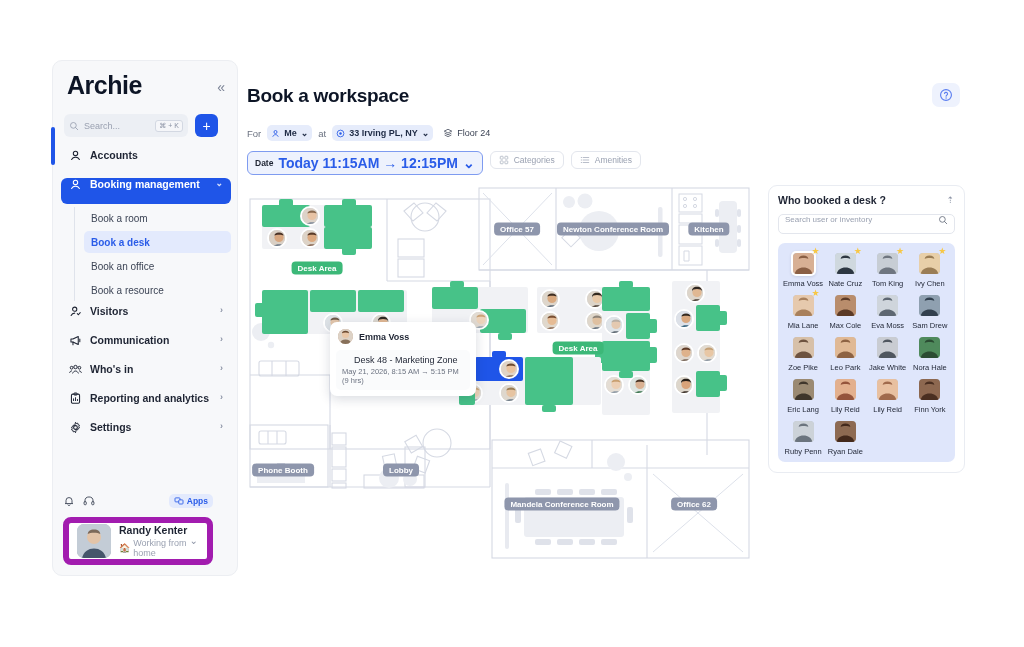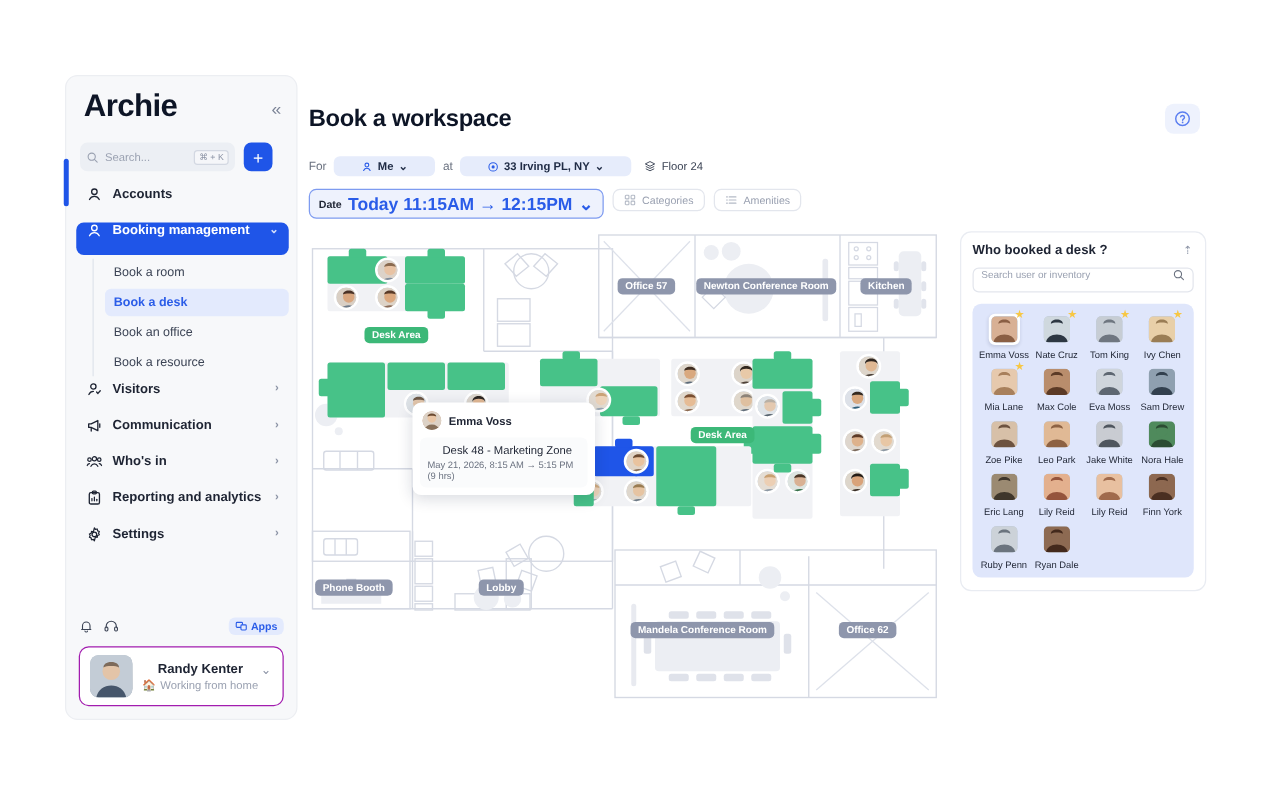--- a/index.html
+++ b/index.html
@@ -63,30 +63,30 @@
   .sub-wrap {
     margin: 2px 0 4px 13px; padding-left: 9px; border-left: 1px solid #dfe3eb;
   }
   .sub-item {
     height: 22px; display: flex; align-items: center; padding: 0 7px;
     font-size: 10px; color: #3c4455; border-radius: 5px; cursor: pointer; margin-bottom: 2px;
   }
   .sub-item.sel { background: #e3eafd; color: #2a5ce8; font-weight: 600; }
 
   
-  .sb-bottom { position: absolute; left: 10px; right: 10px; bottom: 10px; text-align: center; }
+  .sb-bottom { position: absolute; left: 10px; right: 24px; bottom: 10px; }
   .sb-icons { display: flex; align-items: center; height: 22px; gap: 8px; }
   .sb-icons .ic { width: 12px; height: 12px; }
   .apps-chip {
     margin-left: auto; display: flex; align-items: center; gap: 3px;
     background: #e3eafd; color: #2a5ce8; border-radius: 5px;
     padding: 2px 5px; font-size: 8.5px; font-weight: 700; cursor: pointer;
   }
   .user-card {
-    margin-top: 5px; background: #fff; border: 1px solid #a21caf;
+    margin-top: 5px; background: #fff; border: 6px solid #a21caf;
     border-radius: 8px; height: 48px; display: flex; align-items: center;
     padding: 0 8px; gap: 8px; position: relative; cursor: pointer;
   }
   .avatar-lg {
     width: 34px; height: 34px; border-radius: 7px; flex: none; overflow: hidden;
     background: linear-gradient(160deg,#b9c4cf,#8d9aa8);
   }
   .u-name { font-size: 10.5px; font-weight: 700; color: #1e2433; }
   .u-status { font-size: 9px; color: #9aa1b1; display:flex; align-items:center; gap:3px; margin-top:2px;}
   .u-chev { position: absolute; right: 9px; top: 12px; font-size: 10px; color: #8b93a5; }
@@ -100,21 +100,21 @@
     position: absolute; left: 932px; top: 83px; width: 28px; height: 24px;
     background: #eef2fd; border-radius: 7px; display: flex;
     align-items: center; justify-content: center; cursor: pointer;
   }
   .ctx-row {
     position: absolute; left: 247px; top: 125px;
     display: flex; align-items: center; gap: 6px; font-size: 9.5px; color: #6b7280;
   }
   .chip-soft {
     display: flex; align-items: center; gap: 4px; background: #e6ecfb;
-    border-radius: 5px; padding: 3px 22px; color: #1f2b45;
+    border-radius: 5px; padding: 3px 4px; color: #1f2b45;
     font-size: 9px; font-weight: 700; cursor: pointer;
   }
   .chip-plain {
     display: flex; align-items: center; gap: 4px; padding: 3px 4px;
     color: #3c4455; font-size: 9px; cursor: pointer;
   }
   .filter-row {
     position: absolute; left: 247px; top: 151px; display: flex; gap: 7px; align-items: flex-start;
   }
   .chip-date {

